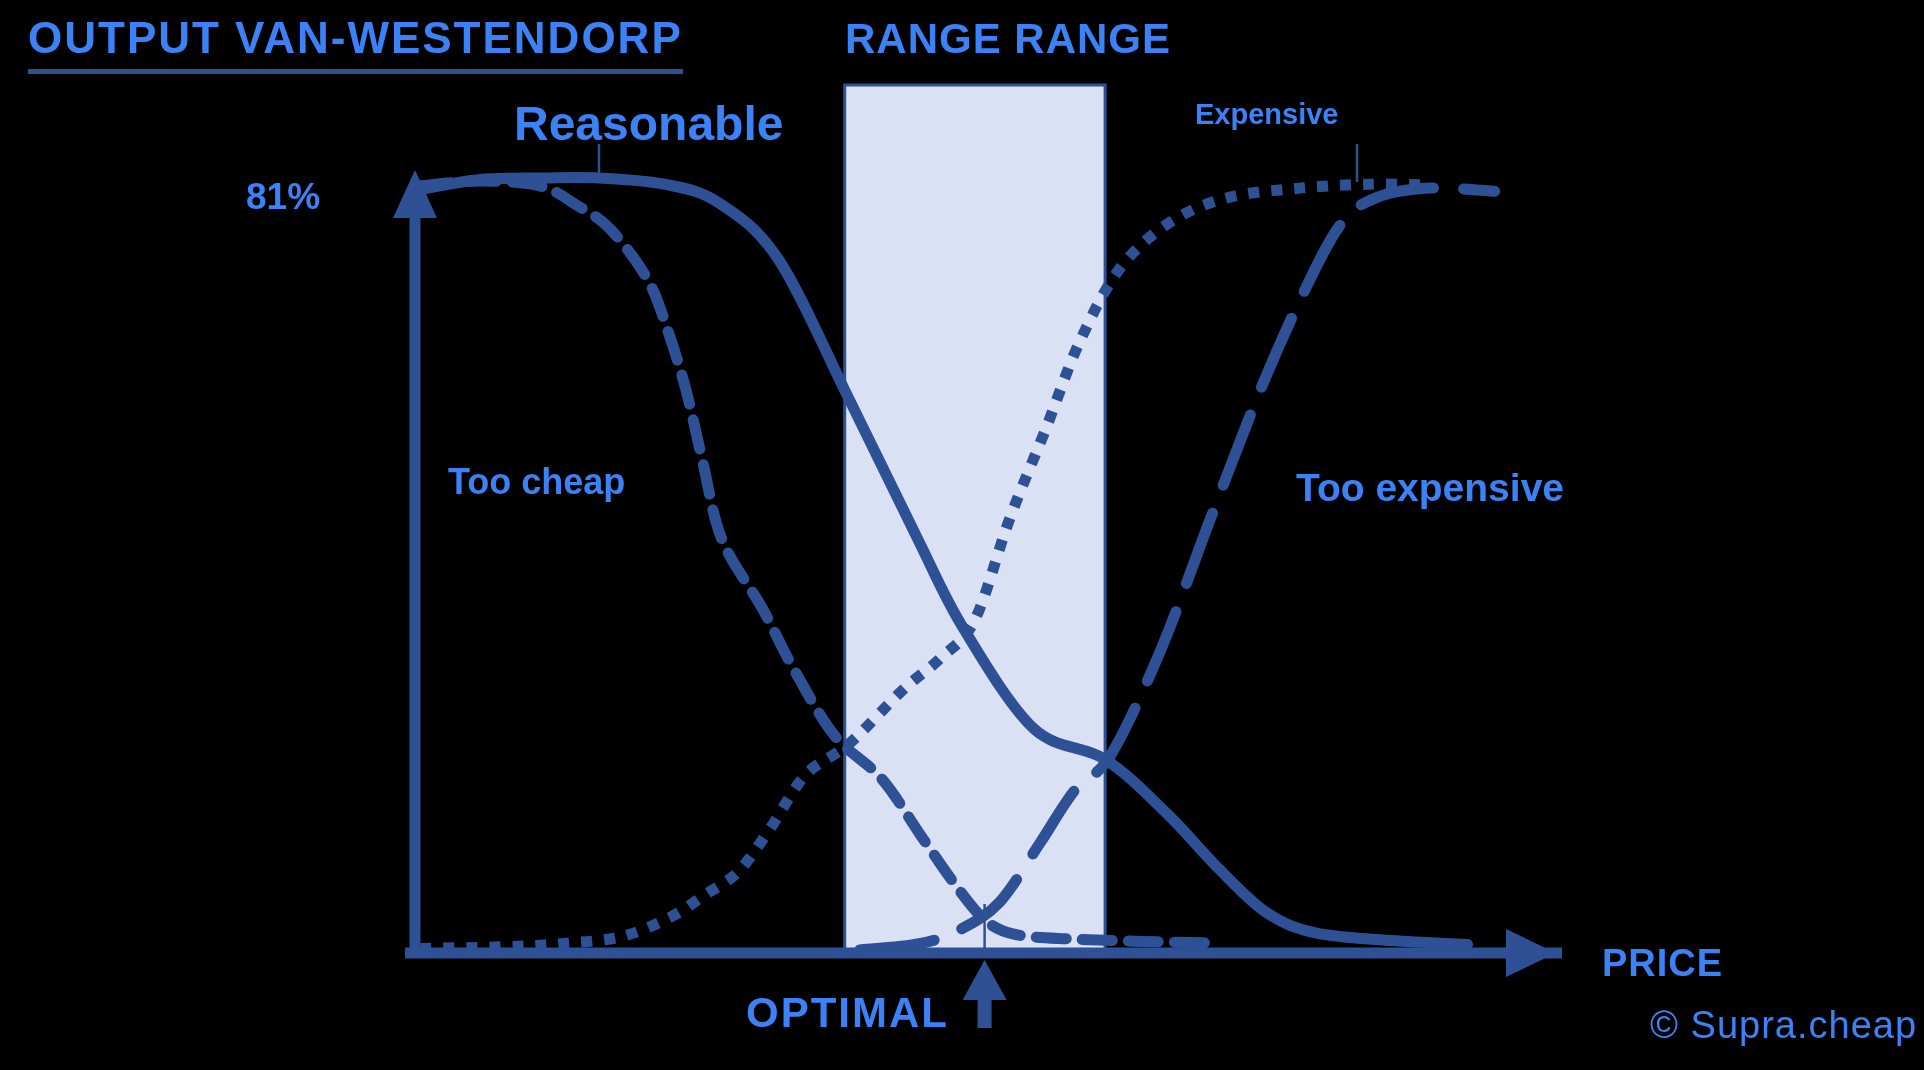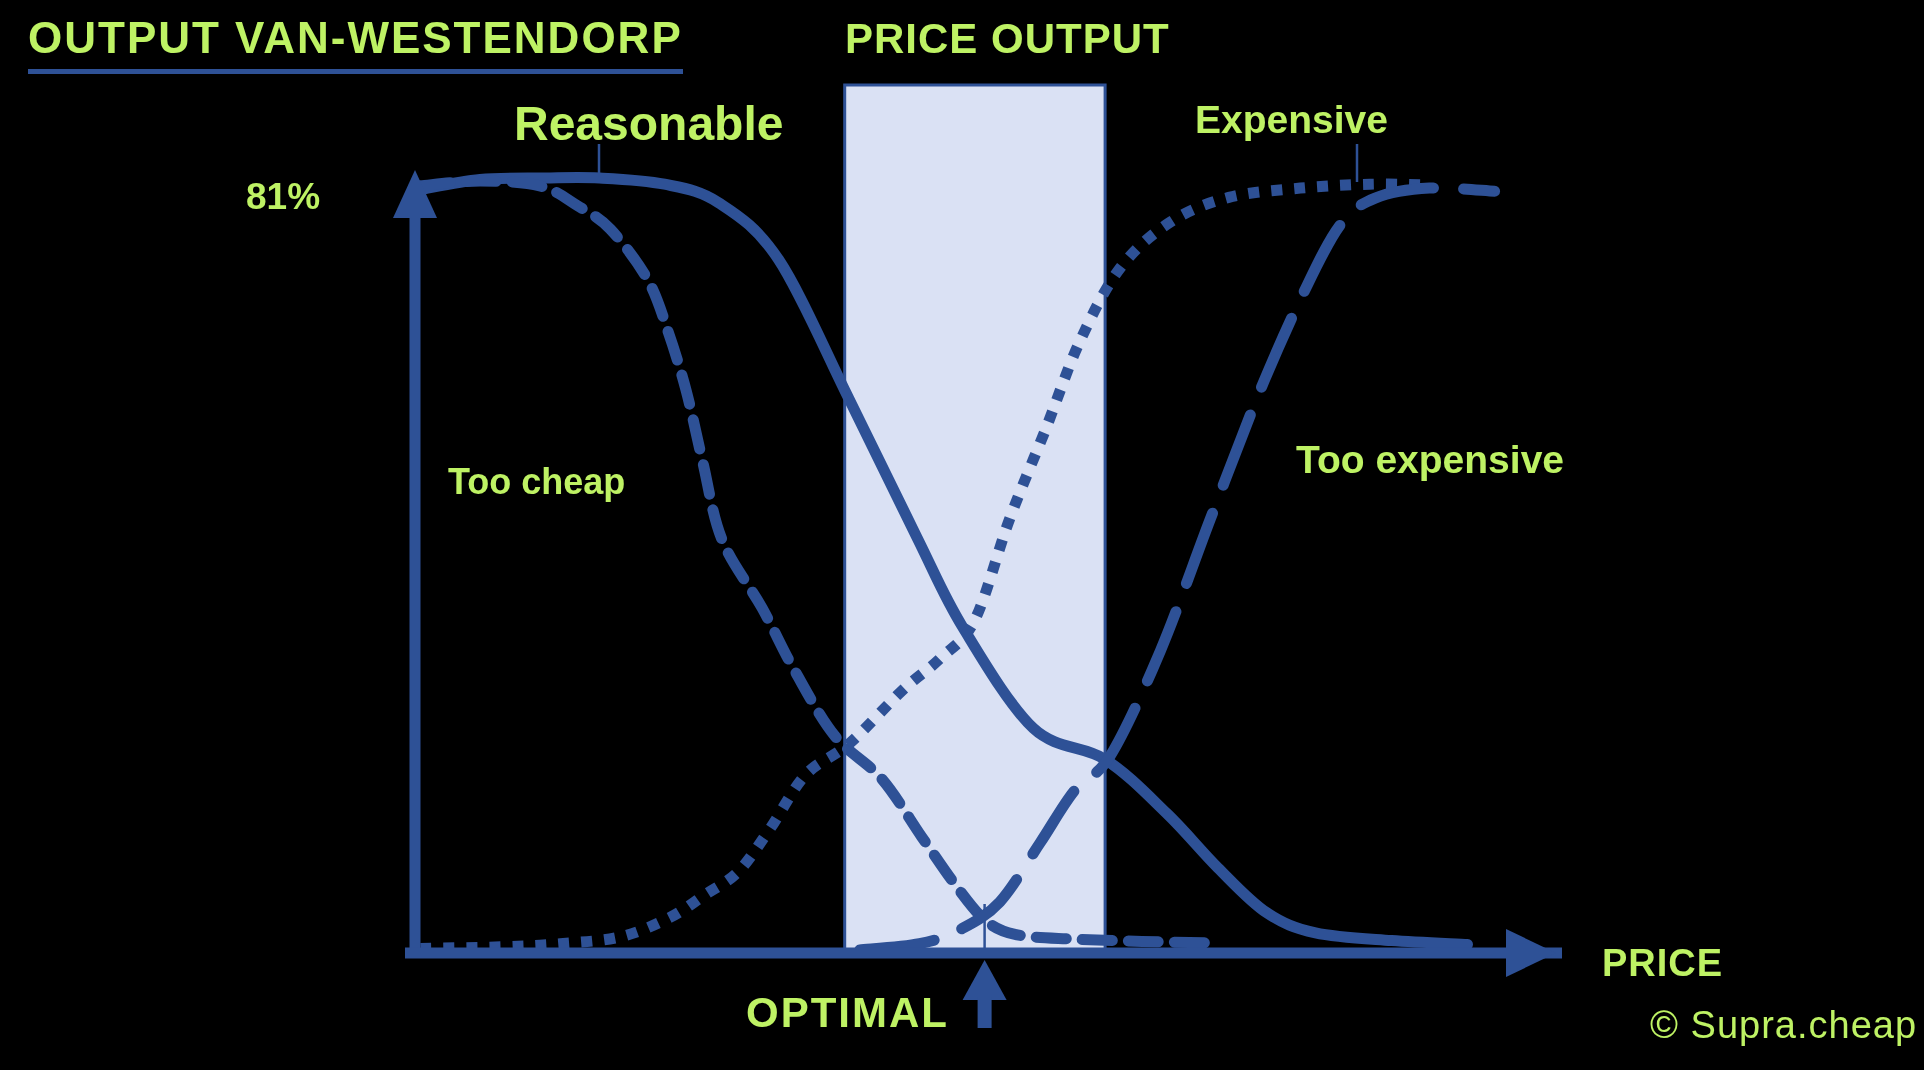--- a/index.html
+++ b/index.html
@@ -1,29 +1,29 @@
 <!DOCTYPE html>
 <html><head>
 <meta charset="utf-8">
 <style>
   html,body{margin:0;padding:0;background:#000;}
   .stage{
     position:relative;width:1924px;height:1070px;background:#000;overflow:hidden;
-    font-family:"Liberation Sans",sans-serif;color:#bef264;
+    font-family:"Liberation Sans",sans-serif;color:#3b82f6;
   }
   .stage svg{position:absolute;left:0;top:0;}
   .lbl{position:absolute;font-weight:700;white-space:nowrap;line-height:1;}
   .lbl-title{left:28px;top:16px;font-size:44px;letter-spacing:2px;
     padding-bottom:9px;border-bottom:5px solid #2e5196;}
   .lbl-price-range{left:845px;top:18px;width:260px;text-align:center;font-size:42px;letter-spacing:1px;}
   .lbl-ymax{left:246px;top:178px;font-size:37px;}
   .lbl-reasonable{left:514px;top:100px;font-size:48px;}
-  .lbl-expensive{left:1195px;top:100px;font-size:39px;}
+  .lbl-expensive{left:1195px;top:100px;font-size:29px;}
   .lbl-too-cheap{left:448px;top:464px;font-size:36px;}
-  .lbl-too-expensive{left:1296px;top:440px;font-size:39px;}
+  .lbl-too-expensive{left:1296px;top:468px;font-size:39px;}
   .lbl-optimal{left:746px;top:992px;font-size:42px;letter-spacing:2px;}
   .lbl-price-axis{left:1602px;top:944px;font-size:38px;letter-spacing:1px;text-align:right;}
   .lbl-copyright{left:1650px;top:1006px;font-size:38px;font-weight:400;letter-spacing:1px;}
   .curve{fill:none;stroke:#2e5196;stroke-width:11;stroke-linecap:round;stroke-linejoin:round;}
   .c-dashed{stroke-dasharray:30 16;}
   .c-dotted{stroke-dasharray:11 12;stroke-linecap:butt;}
   .c-longdash{stroke-dasharray:75 30;}
   .axis{stroke:#2e5196;stroke-width:11;stroke-linecap:butt;}
   .thin{stroke:#2e5196;stroke-width:2.5;}
   .fillink{fill:#2e5196;}
@@ -51,21 +51,21 @@
     <path class="curve c-dotted" d="M420.4,948.4C434.0,948.1 478.5,947.6 501.8,946.8C525.1,946.0 540.5,945.4 560.4,943.7C580.3,942.0 602.9,941.1 621.1,936.7C639.4,932.3 656.1,924.3 670.0,917.4C683.9,910.4 693.3,902.5 704.7,894.9C716.1,887.3 727.5,882.6 738.3,871.6C749.2,860.6 758.6,845.1 769.8,829.0C781.0,812.9 792.4,789.0 805.6,774.8C818.8,760.5 832.7,758.0 849.0,743.8C865.3,729.5 888.1,703.7 903.3,689.5C918.4,675.3 928.2,670.1 940.1,658.5C952.1,646.9 963.3,643.0 974.9,619.8C986.4,596.5 997.8,550.6 1009.6,519.0C1021.3,487.4 1033.6,459.6 1045.4,429.9C1057.1,400.2 1067.6,367.7 1080.1,340.8C1092.6,313.8 1105.2,287.7 1120.3,267.9C1135.3,248.1 1152.1,233.9 1170.2,222.2C1188.2,210.4 1207.0,203.1 1228.8,197.4C1250.5,191.7 1276.9,190.3 1300.4,188.1C1323.9,185.9 1348.3,184.7 1369.8,184.2C1391.3,183.7 1419.5,184.8 1429.5,185.0"></path>
     <path class="curve c-longdash" d="M859.8,949.9C869.8,948.9 902.9,947.1 919.5,943.7C936.2,940.3 946.3,936.7 959.7,929.8C973.1,922.8 986.4,916.3 999.8,901.9C1013.2,887.4 1027.5,861.6 1040.0,843.0C1052.4,824.4 1062.9,804.8 1074.7,790.3C1086.4,775.7 1096.2,778.6 1110.5,755.4C1124.8,732.1 1143.8,690.1 1160.4,650.8C1177.0,611.4 1193.7,562.4 1210.3,519.0C1226.9,475.6 1244.5,428.5 1260.2,390.4C1275.9,352.2 1291.3,318.0 1304.7,290.4C1318.1,262.7 1328.8,239.9 1340.5,224.5C1352.3,209.1 1360.4,204.2 1375.2,198.1C1390.1,192.1 1409.6,189.2 1429.5,188.1C1449.4,186.9 1483.7,190.7 1494.6,191.2"></path>
 
     <line class="axis" x1="415" y1="205" x2="415" y2="958"></line>
     <polygon class="fillink" points="393,218 437,218 415,170"></polygon>
     <line class="axis" x1="405" y1="953" x2="1562" y2="953"></line>
     <polygon class="fillink" points="1506,929 1506,977 1556,953"></polygon>
   </svg>
 
   <div class="lbl lbl-title">OUTPUT VAN-WESTENDORP</div>
-  <div class="lbl lbl-price-range">PRICE OUTPUT</div>
+  <div class="lbl lbl-price-range">RANGE RANGE</div>
   <div class="lbl lbl-ymax">81%</div>
   <div class="lbl lbl-reasonable">Reasonable</div>
   <div class="lbl lbl-expensive">Expensive</div>
   <div class="lbl lbl-too-cheap">Too cheap</div>
   <div class="lbl lbl-too-expensive">Too expensive</div>
   <div class="lbl lbl-optimal">OPTIMAL</div>
   <div class="lbl lbl-price-axis">PRICE</div>
   <div class="lbl lbl-copyright">© Supra.cheap</div>
 </div>
 

